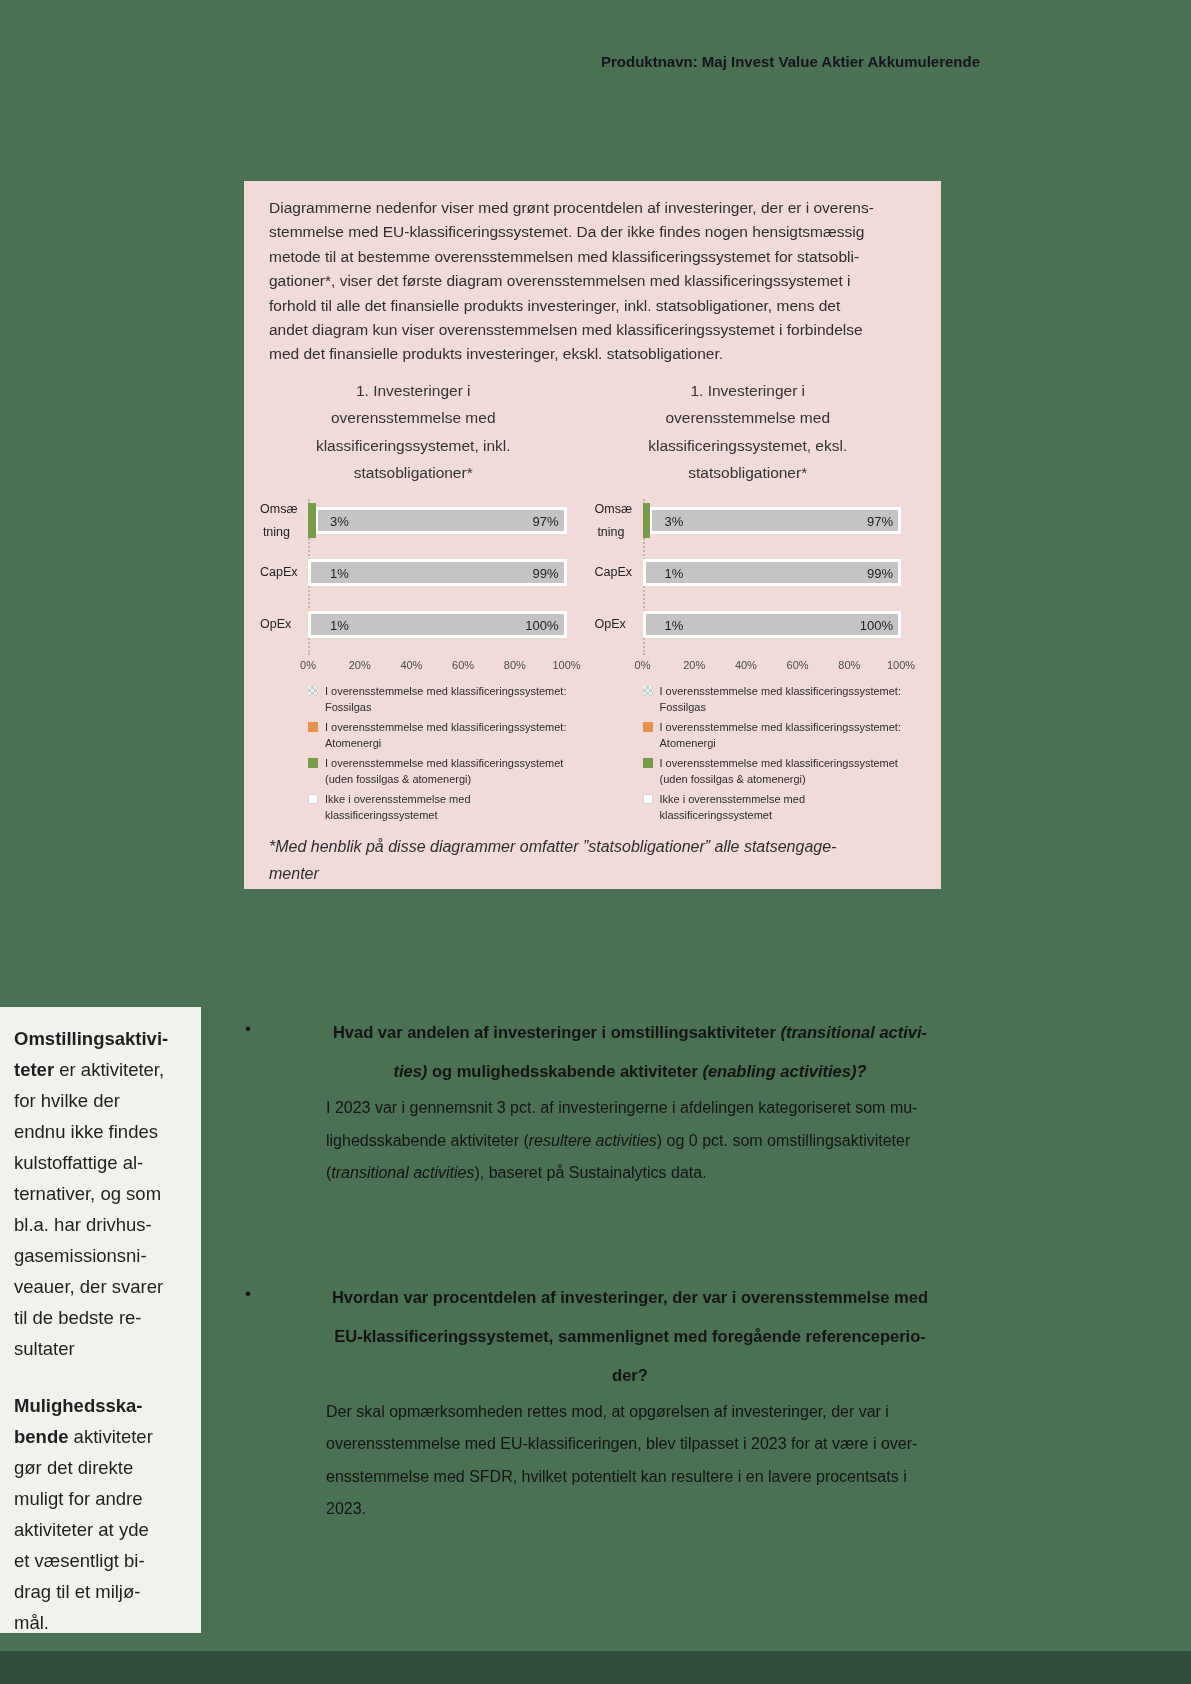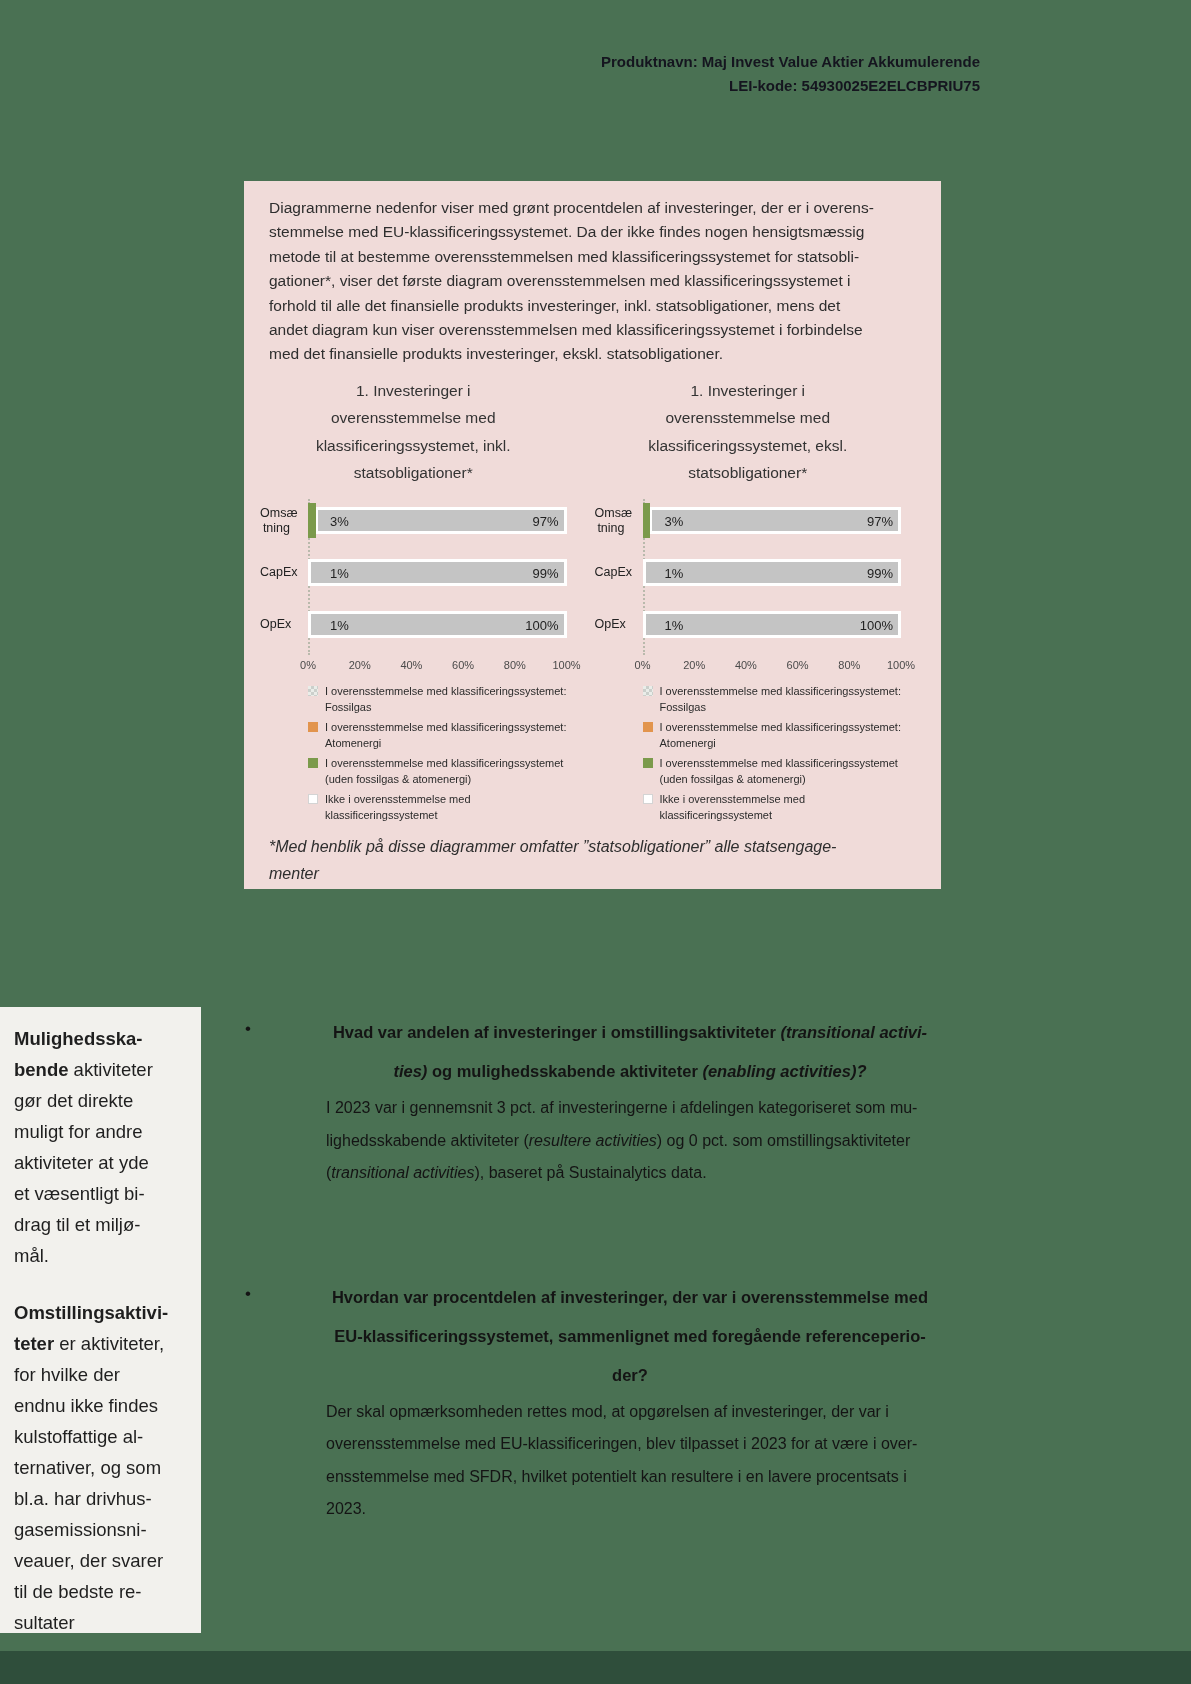--- a/index.html
+++ b/index.html
@@ -17,21 +17,21 @@
               background:#f0dbd9;color:#2e2e2e;overflow:hidden;box-sizing:border-box;}
   .intro{white-space:pre-line;font-size:15.5px;line-height:24.4px;padding:15px 24px 0 25px;}
 
   .charts{display:flex;padding:0 12px 0 16px;margin-top:10px;}
   .chart{width:50%;box-sizing:border-box;padding-right:28px;}
   .chart-title{white-space:pre-line;text-align:center;font-size:15.5px;line-height:27.5px;color:#333;}
   .plot{position:relative;margin-top:8px;}
   .axis{position:absolute;left:48px;top:4px;bottom:-4px;border-left:2px dotted #b9b9ac;}
   .bar-row{display:flex;align-items:center;height:52px;position:relative;}
   .bar-cat{width:48px;text-align:right;padding-right:18px;box-sizing:border-box;
-           font-size:12.5px;line-height:15px;white-space:pre-line;color:#222;}
+           font-size:12.5px;line-height:23px;white-space:pre-line;color:#222;}
   .bar-track{position:relative;flex:1;height:27px;}
   .bar-frame{position:absolute;inset:0;background:#ffffff;display:flex;padding:3px;box-sizing:border-box;}
   .bar-green{flex:none;margin:-7px 2px -7px -3px;}
   .bar-gray{flex:1;height:100%;}
   .bar-lab{position:absolute;top:50%;transform:translateY(-50%);font-size:13px;color:#222;z-index:3;}
   .bar-lab.left{left:22px}
   .bar-lab.right{right:8px}
   .ticks{position:relative;height:16px;margin-left:48px;margin-top:8px;font-size:11px;color:#4a4a4a;}
   .tick{position:absolute;transform:translateX(-50%);white-space:nowrap;}
   .legend{margin-left:48px;margin-top:8px;}
@@ -59,21 +59,20 @@
 
   .bottom-bar{position:absolute;left:0;right:0;bottom:0;height:33px;background:#2f4e3b;}
 </style>
 </head>
 <body>
 
 <div class="page">
 
   <div class="doc-header">
     <div>Produktnavn: Maj Invest Value Aktier Akkumulerende</div>
-    <div>LEI-kode: 54930025E2ELCBPRIU75</div>
   </div>
 
   <div class="pink-panel">
     <div class="intro">Diagrammerne nedenfor viser med grønt procentdelen af investeringer, der er i overens-
 stemmelse med EU-klassificeringssystemet. Da der ikke findes nogen hensigtsmæssig
 metode til at bestemme overensstemmelsen med klassificeringssystemet for statsobli-
 gationer*, viser det første diagram overensstemmelsen med klassificeringssystemet i
 forhold til alle det finansielle produkts investeringer, inkl. statsobligationer, mens det
 andet diagram kun viser overensstemmelsen med klassificeringssystemet i forbindelse
 med det finansielle produkts investeringer, ekskl. statsobligationer.</div>
@@ -221,39 +220,39 @@
             </div>
           </div>
       </div>
     </div>
 
     <div class="footnote">*Med henblik på disse diagrammer omfatter ”statsobligationer” alle statsengage-
 menter</div>
   </div>
 
   <div class="sidebar">
-    <p><span class="b">Mulighedsska-
-bende</span><span> aktiviteter
-gør det direkte
-muligt for andre
-aktiviteter at yde
-et væsentligt bi-
-drag til et miljø-
-mål.</span></p>
     <p><span class="b">Omstillingsaktivi-
 teter</span><span> er aktiviteter,
 for hvilke der
 endnu ikke findes
 kulstoffattige al-
 ternativer, og som
 bl.a. har drivhus-
 gasemissionsni-
 veauer, der svarer
 til de bedste re-
 sultater</span></p>
+    <p><span class="b">Mulighedsska-
+bende</span><span> aktiviteter
+gør det direkte
+muligt for andre
+aktiviteter at yde
+et væsentligt bi-
+drag til et miljø-
+mål.</span></p>
   </div>
 
   <div class="bullets">
     <div class="bullet-item">
       <div class="bullet-glyph">•</div>
       <div class="bullet-heading"><span class="b">Hvad var andelen af investeringer i omstillingsaktiviteter </span><span class="b i">(transitional activi-
 ties)</span><span class="b"> og mulighedsskabende aktiviteter </span><span class="b i">(enabling activities)?</span></div>
       <div class="bullet-body"><span>I 2023 var i gennemsnit 3 pct. af investeringerne i afdelingen kategoriseret som mu-
 lighedsskabende aktiviteter (</span><span class="i">resultere activities</span><span>) og 0 pct. som omstillingsaktiviteter
 (</span><span class="i">transitional activities</span><span>), baseret på Sustainalytics data.</span></div>

